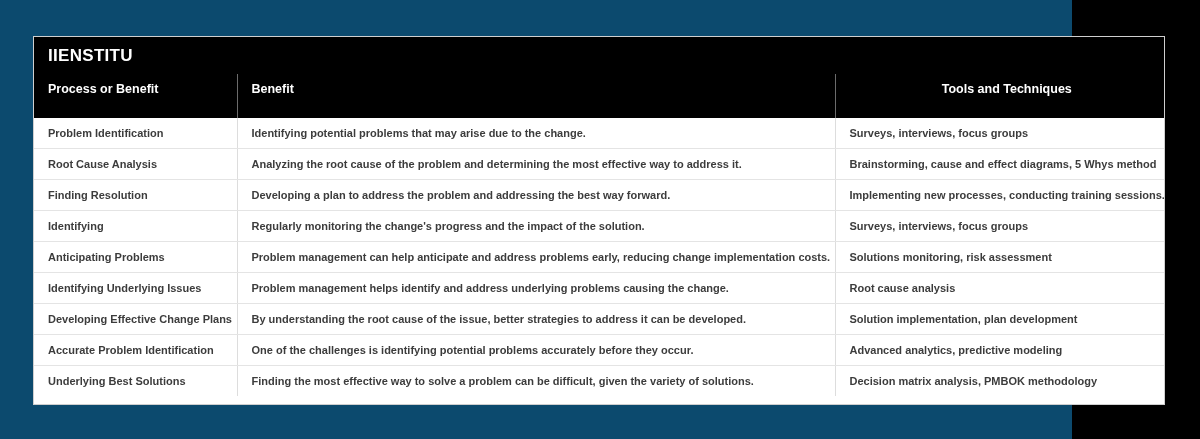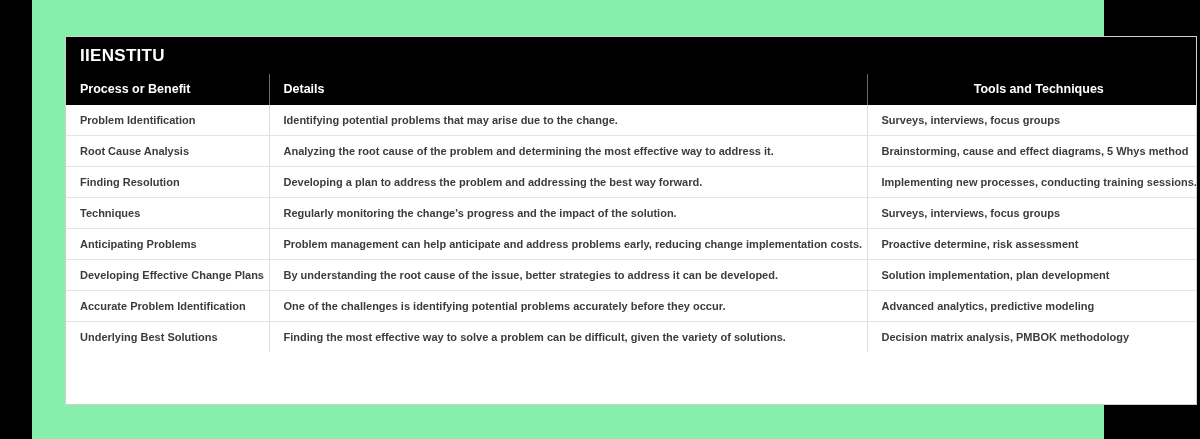--- a/index.html
+++ b/index.html
@@ -11,22 +11,21 @@
     width: 1200px;
     height: 439px;
     overflow: hidden;
     font-family: "Liberation Sans", sans-serif;
   }
 
   .page {
     position: relative;
     width: 1072px;
     height: 439px;
-    background: #86efac;
-    margin-left: 32px;
+    background: #0c4a6e;
   }
 
   .card {
     position: absolute;
     left: 33px;
     top: 36px;
     width: 1132px;
     height: 369px;
     background: #ffffff;
     border: 1px solid #cfcfcf;
@@ -59,21 +58,21 @@
   table.data-table col.c1 { width: 203px; }
   table.data-table col.c2 { width: 598px; }
   table.data-table col.c3 { width: 329px; }
 
   thead th {
     background: #000000;
     color: #ffffff;
     font-size: 12.5px;
     font-weight: bold;
     text-align: left;
-    padding: 8px 0 9px 14px;
+    padding: 8px 0 22px 14px;
     border-right: 1px solid #6b6b6b;
     box-sizing: border-box;
     white-space: nowrap;
   }
   thead th:last-child { border-right: none; text-align: center; }
 
   tbody td {
     font-size: 11px;
     color: #3c3c3c;
     text-align: left;
@@ -102,49 +101,54 @@
 
     <table class="data-table">
       <colgroup>
         <col class="c1">
         <col class="c2">
         <col class="c3">
       </colgroup>
       <thead>
         <tr>
           <th>Process or Benefit</th>
-          <th>Details</th>
+          <th>Benefit</th>
           <th>Tools and Techniques</th>
         </tr>
       </thead>
       <tbody>
         <tr>
           <td>Problem Identification</td>
           <td>Identifying potential problems that may arise due to the change.</td>
           <td>Surveys, interviews, focus groups</td>
         </tr>
         <tr>
           <td>Root Cause Analysis</td>
           <td>Analyzing the root cause of the problem and determining the most effective way to address it.</td>
           <td>Brainstorming, cause and effect diagrams, 5 Whys method</td>
         </tr>
         <tr>
           <td>Finding Resolution</td>
           <td>Developing a plan to address the problem and addressing the best way forward.</td>
           <td>Implementing new processes, conducting training sessions.</td>
         </tr>
         <tr>
-          <td>Techniques</td>
+          <td>Identifying</td>
           <td>Regularly monitoring the change's progress and the impact of the solution.</td>
           <td>Surveys, interviews, focus groups</td>
         </tr>
         <tr>
           <td>Anticipating Problems</td>
           <td>Problem management can help anticipate and address problems early, reducing change implementation costs.</td>
-          <td>Proactive determine, risk assessment</td>
+          <td>Solutions monitoring, risk assessment</td>
+        </tr>
+        <tr>
+          <td>Identifying Underlying Issues</td>
+          <td>Problem management helps identify and address underlying problems causing the change.</td>
+          <td>Root cause analysis</td>
         </tr>
         <tr>
           <td>Developing Effective Change Plans</td>
           <td>By understanding the root cause of the issue, better strategies to address it can be developed.</td>
           <td>Solution implementation, plan development</td>
         </tr>
         <tr>
           <td>Accurate Problem Identification</td>
           <td>One of the challenges is identifying potential problems accurately before they occur.</td>
           <td>Advanced analytics, predictive modeling</td>

